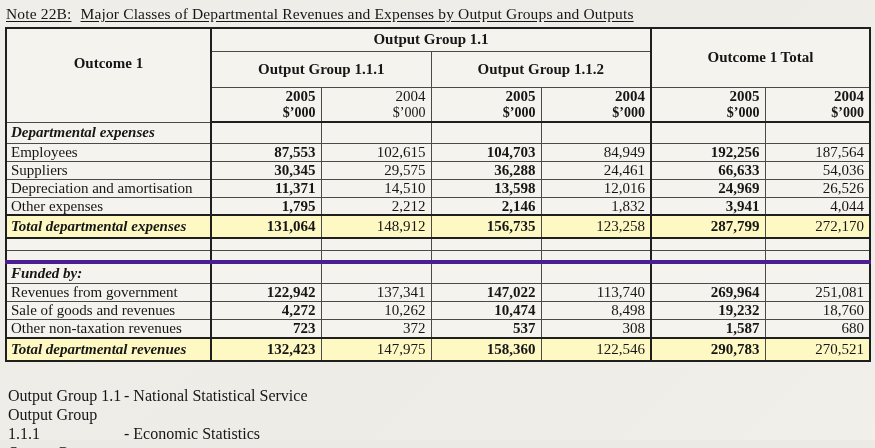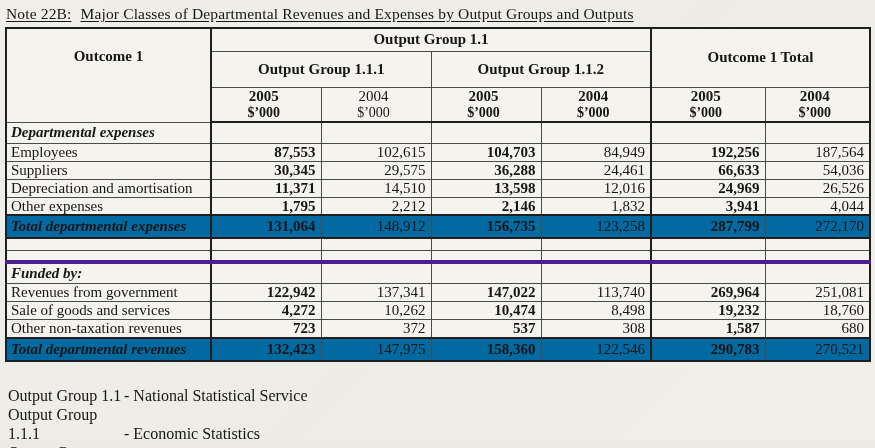--- a/index.html
+++ b/index.html
@@ -31,36 +31,36 @@
   }
   th, td {
     border:1px solid #4a4a4a;
     font-size:15px; font-weight:normal;
     overflow:hidden; white-space:nowrap;
     line-height:1.12;
   }
   .thickR { border-right:2px solid #1f1f1f !important; }
   
   tr.hr1 { height:23px; } tr.hr2 { height:36px; } tr.hr3 { height:35px; }
-  th.outcome { vertical-align:top; padding-top:19px; text-align:center; font-weight:bold; }
+  th.outcome { vertical-align:top; padding-top:26px; text-align:center; font-weight:bold; }
   th.span-head { text-align:center; vertical-align:middle; font-weight:bold; }
-  th.yearcell { text-align:center; padding-right:5px; vertical-align:middle; border-bottom:2px solid #1f1f1f; }
+  th.yearcell { text-align:right; padding-right:5px; vertical-align:middle; border-bottom:2px solid #1f1f1f; }
   th.yearcell .yr { font-size:15px; }
   th.yearcell .un { font-size:14px; }
   th.yearcell.b .yr, th.yearcell.b .un { font-weight:bold; }
   
   tr.section-header { height:21px; }
   tr.data  { height:18px; }
   tr.total { height:23px; }
   tr.blank { height:12px; }
   td.lbl { text-align:left; padding-left:4px; }
   td.num { text-align:right; padding-right:5px; }
   td.num.b { font-weight:bold; }
   tr.section-header td.lbl, tr.total td.lbl { font-weight:bold; font-style:italic;margin-left:24px; }
-  tr.total td { background:#0369a1; border-top:2px solid #1f1f1f; border-bottom:2px solid #1f1f1f; }
+  tr.total td { background:#fef9c3; border-top:2px solid #1f1f1f; border-bottom:2px solid #1f1f1f; }
   tr.topline td { border-top:4px solid #4c1d95; }
   
   .footnotes { position:absolute; left:8px; top:386px; font-size:16px; line-height:19px; }
   .footnotes .grp { display:inline-block; width:116px; }
 </style>
 </head>
 <body>
 
 <div class="page">
 
@@ -198,21 +198,21 @@
         <tr class="data">
           <td class="lbl thickR">Revenues from government</td>
           <td class="num b">122,942</td>
           <td class="num">137,341</td>
           <td class="num b">147,022</td>
           <td class="num thickR">113,740</td>
           <td class="num b">269,964</td>
           <td class="num">251,081</td>
         </tr>
         <tr class="data">
-          <td class="lbl thickR">Sale of goods and services</td>
+          <td class="lbl thickR">Sale of goods and revenues</td>
           <td class="num b">4,272</td>
           <td class="num">10,262</td>
           <td class="num b">10,474</td>
           <td class="num thickR">8,498</td>
           <td class="num b">19,232</td>
           <td class="num">18,760</td>
         </tr>
         <tr class="data">
           <td class="lbl thickR">Other non-taxation revenues</td>
           <td class="num b">723</td>

